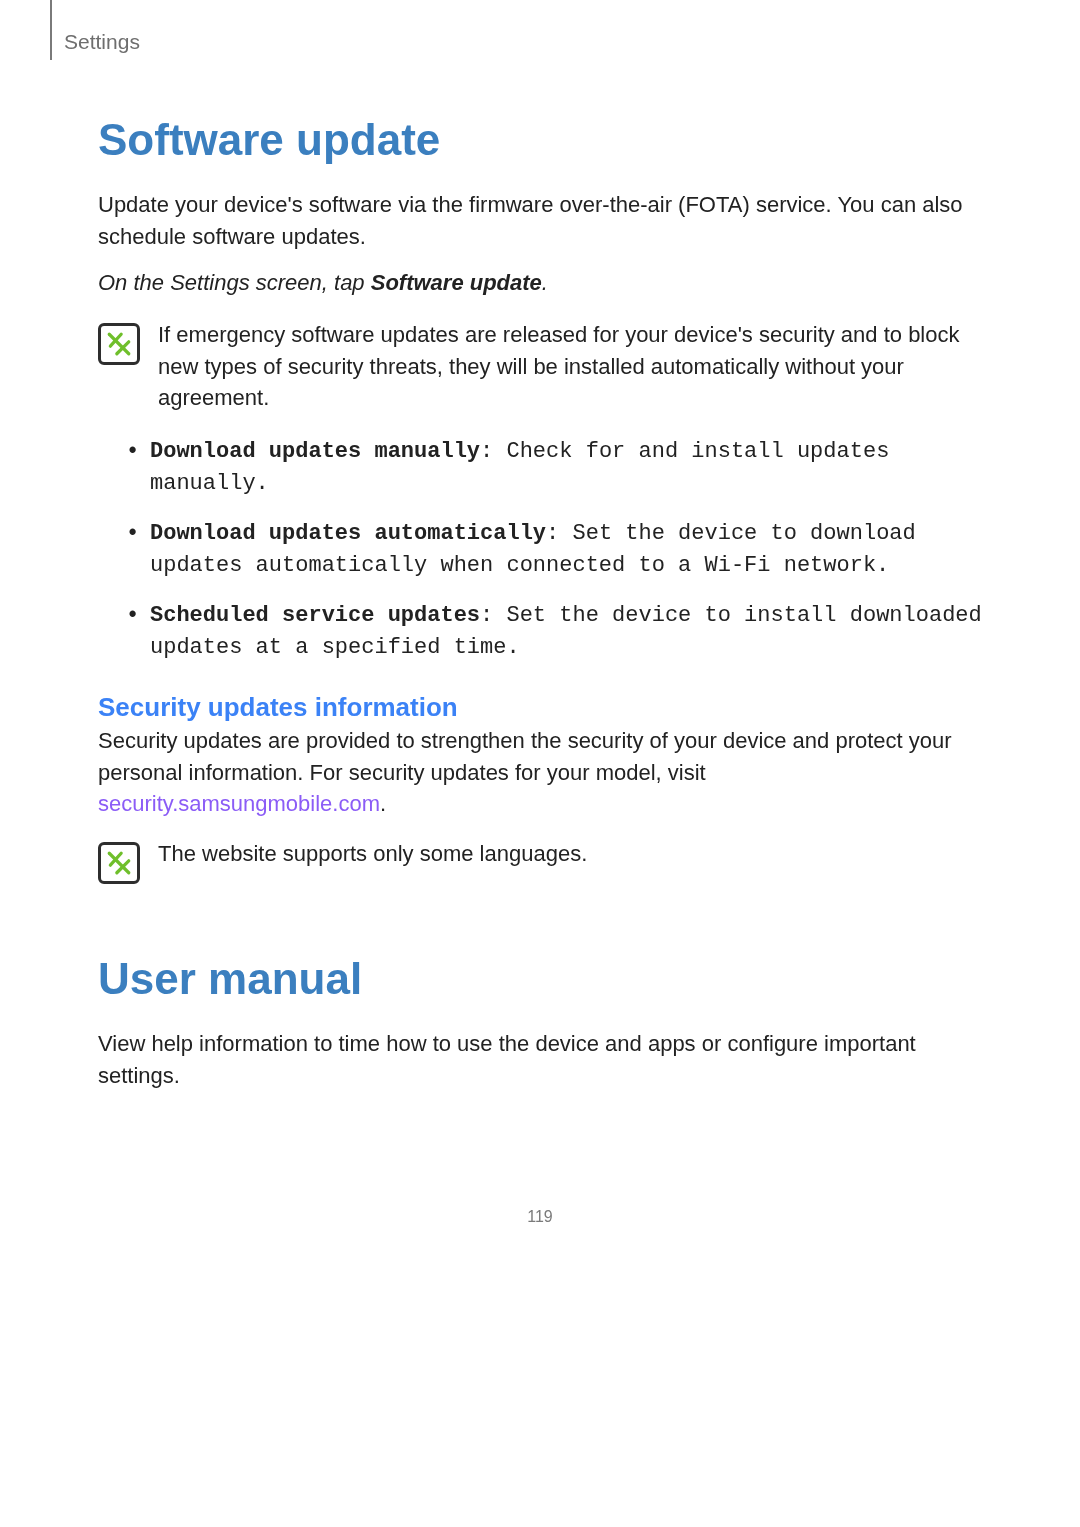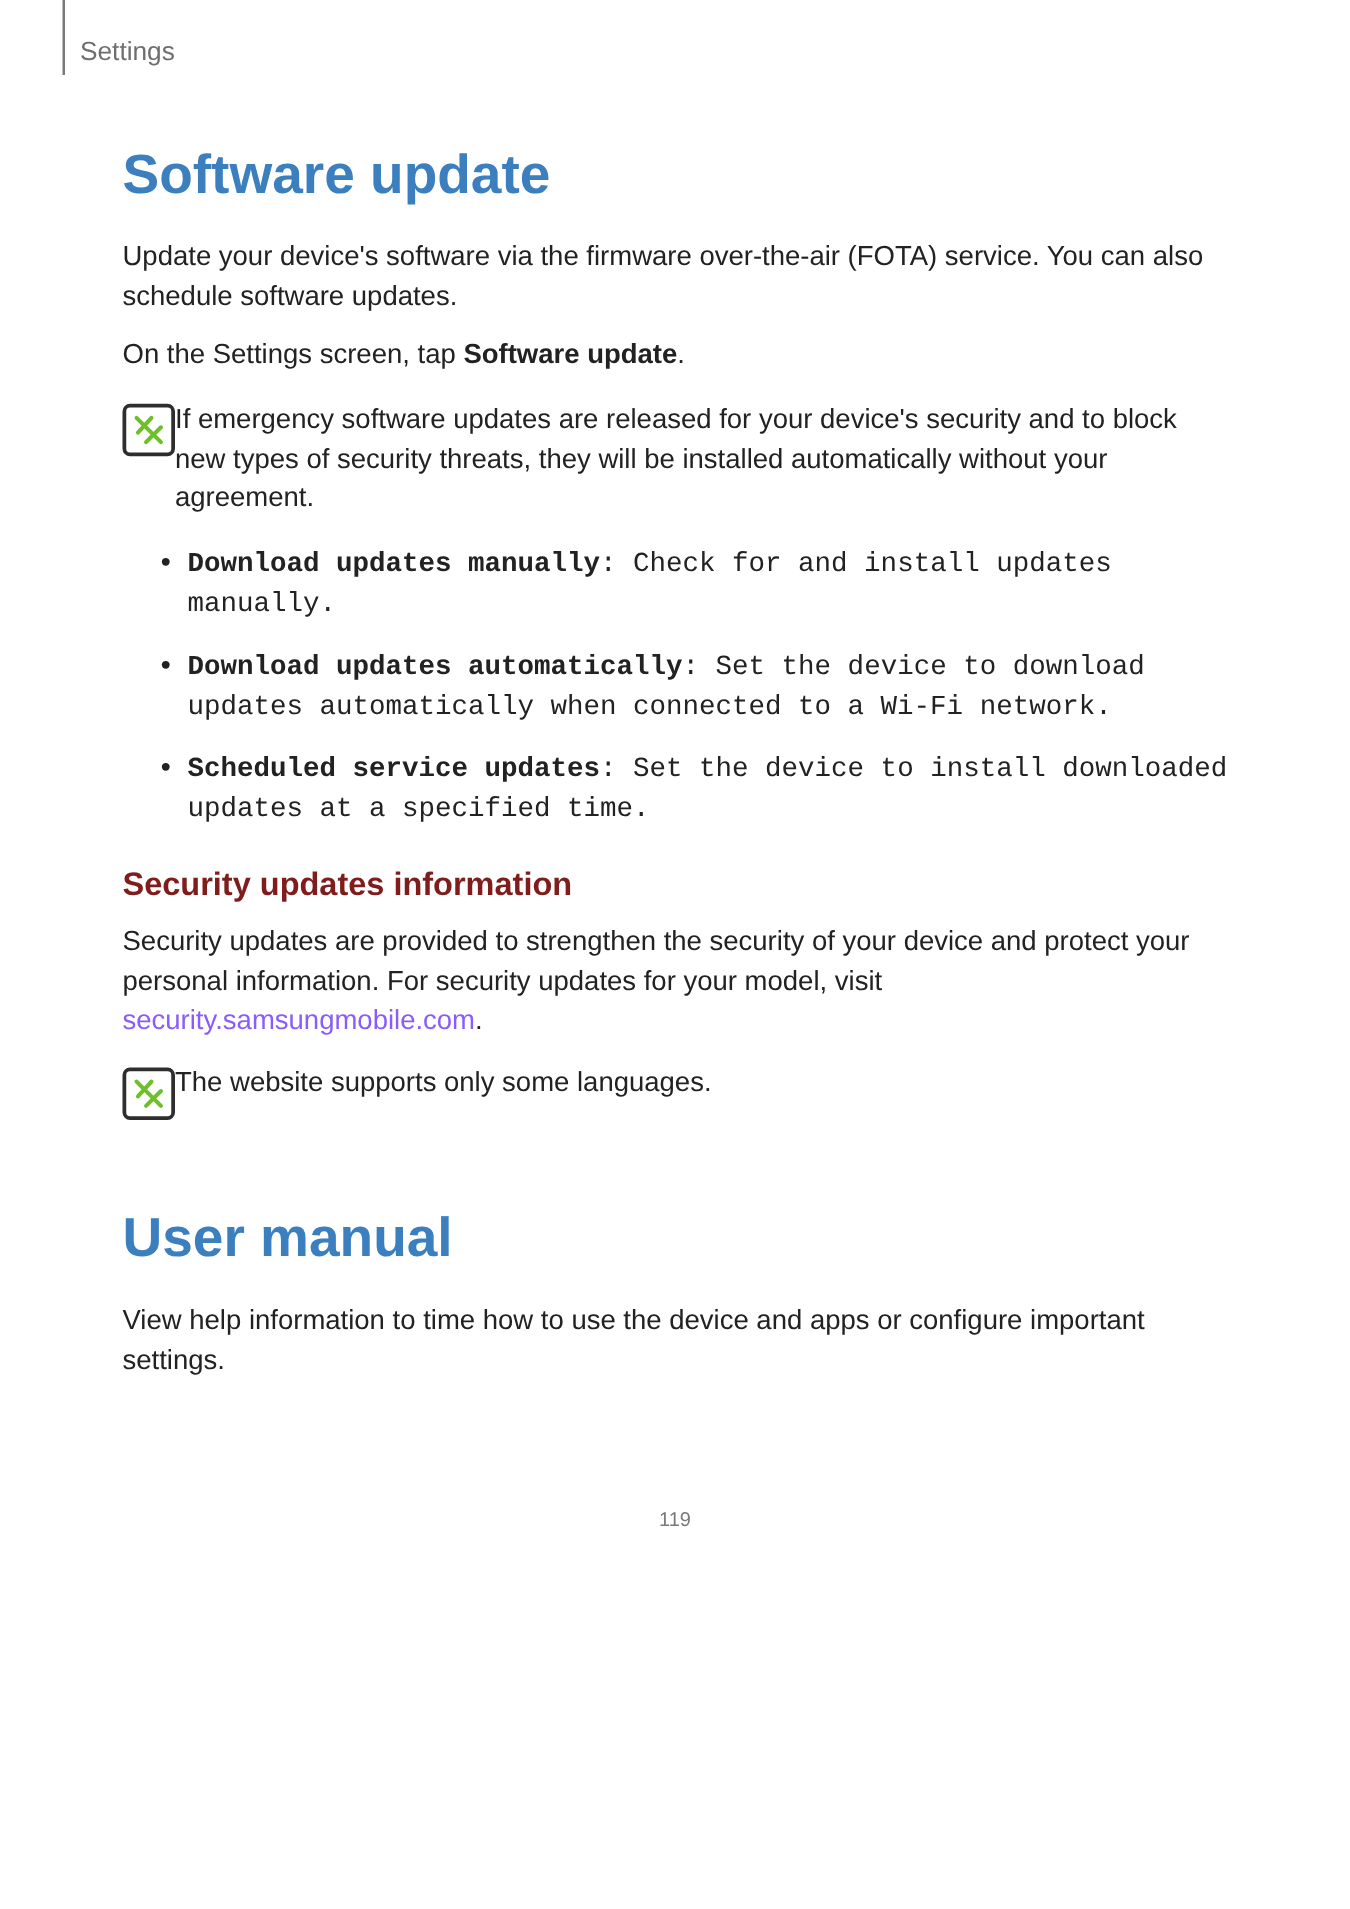--- a/index.html
+++ b/index.html
@@ -6,33 +6,33 @@
   html, body { width: 1080px; height: 1527px; background: #fff; font-family: "Segoe UI", "Helvetica Neue", Arial, sans-serif; color: #222; }
   .page { position: relative; width: 1080px; height: 1284px; padding: 40px 70px 0 70px; }
 
   .tab { position: absolute; top: 10px; left: 50px; display: flex; align-items: flex-end; }
   .tab-line { width: 2px; height: 60px; background: #7a7a7a; margin-right: 12px; margin-top: -20px; } 
   .tab-label { font-size: 21px; color: #6e6e6e; margin-top: 20px; margin-bottom: 6px; }
 
   .content { margin-top: 75px; padding-left: 28px; padding-right: 28px; }
   h1 { font-size: 44px; font-weight: 700; color: #3b7fbf; margin-bottom: 24px; margin-top: 40px; }
   p { font-size: 22px; line-height: 1.45; margin-bottom: 14px; }
-  .instruction { font-size: 22px; line-height: 1.45; margin-bottom: 20px; }
+  .instruction { font-size: 22px; line-height: 1.45; margin-bottom: 20px; font-style: italic; }
   .bold { font-weight: 700; }
 
-  .note-block { display: flex; align-items: flex-start; margin: 18px 0 22px 0; }
+  .note-block { display: flex; align-items: flex-start; gap: 18px; margin: 18px 0 22px 0; }
   .note-icon { flex: 0 0 42px; width: 42px; height: 42px; border: 3px solid #2e2e2e; border-radius: 6px; display: flex; align-items: center; justify-content: center; margin-top: 4px; }
   .note-icon svg { width: 26px; height: 26px; }
   .note-text { font-size: 22px; line-height: 1.45; }
 
   ul { list-style: none; padding-left: 28px; margin: 2px 0 26px 0; }
   li { position: relative; font-size: 22px; line-height: 1.45; padding-left: 24px; margin-bottom: 18px; font-family: Liberation Mono, monospace; }
   li::before { content: "•"; position: absolute; left: 0; top: 0; font-size: 22px; font-weight: 700; color: #222; }
 
-  h2 { font-size: 26px; font-weight: 700; margin-top: 28px; margin-bottom: 14px; color: #7f1d1d; }
+  h2 { font-size: 26px; font-weight: 700; margin-top: 28px; margin-bottom: 2px; color: #3b82f6; }
   .link { color: #8b5cf6; text-decoration: none; }
 
   .page-number { position: absolute; bottom: 58px; left: 0; right: 0; text-align: center; font-size: 16px; color: #7a7a7a; }
 </style>
 </head>
 <body>
 
 <div class="page">
 
   <div class="tab">

